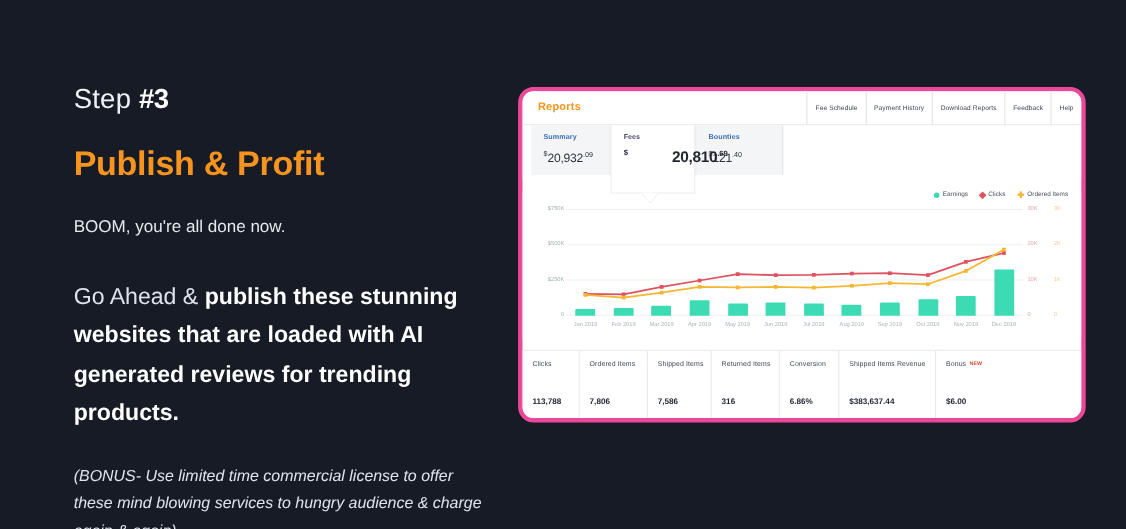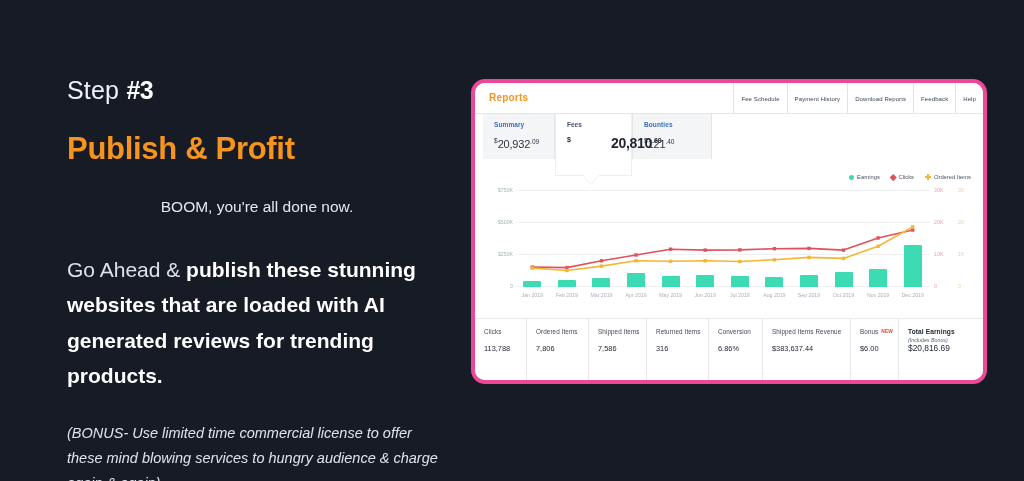--- a/index.html
+++ b/index.html
@@ -31,21 +31,20 @@
     font-weight: 700;
     color: #f7941e;
     letter-spacing: -0.3px;
   }
 
   .boom {
     margin-top: 31px;
     font-size: 15.5px;
     color: #e4e8ef;
     font-weight: 400;
-    text-align: center;
   }
 
   .para {
     margin-top: 36px;
     font-size: 21px;
     line-height: 1.68;
     color: #e9edf3;
     width: 372px;
   }
   .para .lead { font-weight: 400; color: #dde3ec; }
@@ -263,23 +262,23 @@
   }
   .stat-sub {
     font-size: 5.3px;
     font-style: italic;
     color: #5a6373;
     margin-top: 2px;
     white-space: nowrap;
   }
   .stat-val {
     position: absolute;
-    left: 9px; bottom: 27px;
+    left: 9px; bottom: 11px;
     font-size: 7.4px;
-    font-weight: 400;
+    font-weight: 700;
     color: #232a36;
     white-space: nowrap;
   }
   .stat-cell.bold .stat-head { font-weight: 700; color: #232a36; font-size: 6.6px; }
   .stat-cell.bold .stat-val { font-size: 8.4px; }
   .new-badge {
     font-size: 4.8px;
     font-weight: 700;
     color: #e8432e;
     margin-left: 3px;
@@ -466,20 +465,15 @@
         <div class="stat-val">6.86%</div>
       </div>
       <div class="stat-cell" style="width: 88px;">
         <div class="stat-head">Shipped Items Revenue</div>
         <div class="stat-val">$383,637.44</div>
       </div>
       <div class="stat-cell" style="width: 48px;">
         <div class="stat-head">Bonus<span class="new-badge">NEW</span></div>
         <div class="stat-val">$6.00</div>
       </div>
-      <div class="stat-cell bold" style="width: 84px;">
-        <div class="stat-head">Total Earnings</div>
-        <div class="stat-sub">(Includes Bonus)</div>
-        <div class="stat-val">$20,816.69</div>
-      </div>
     </div>
 
 </div>
 
 </body></html>

